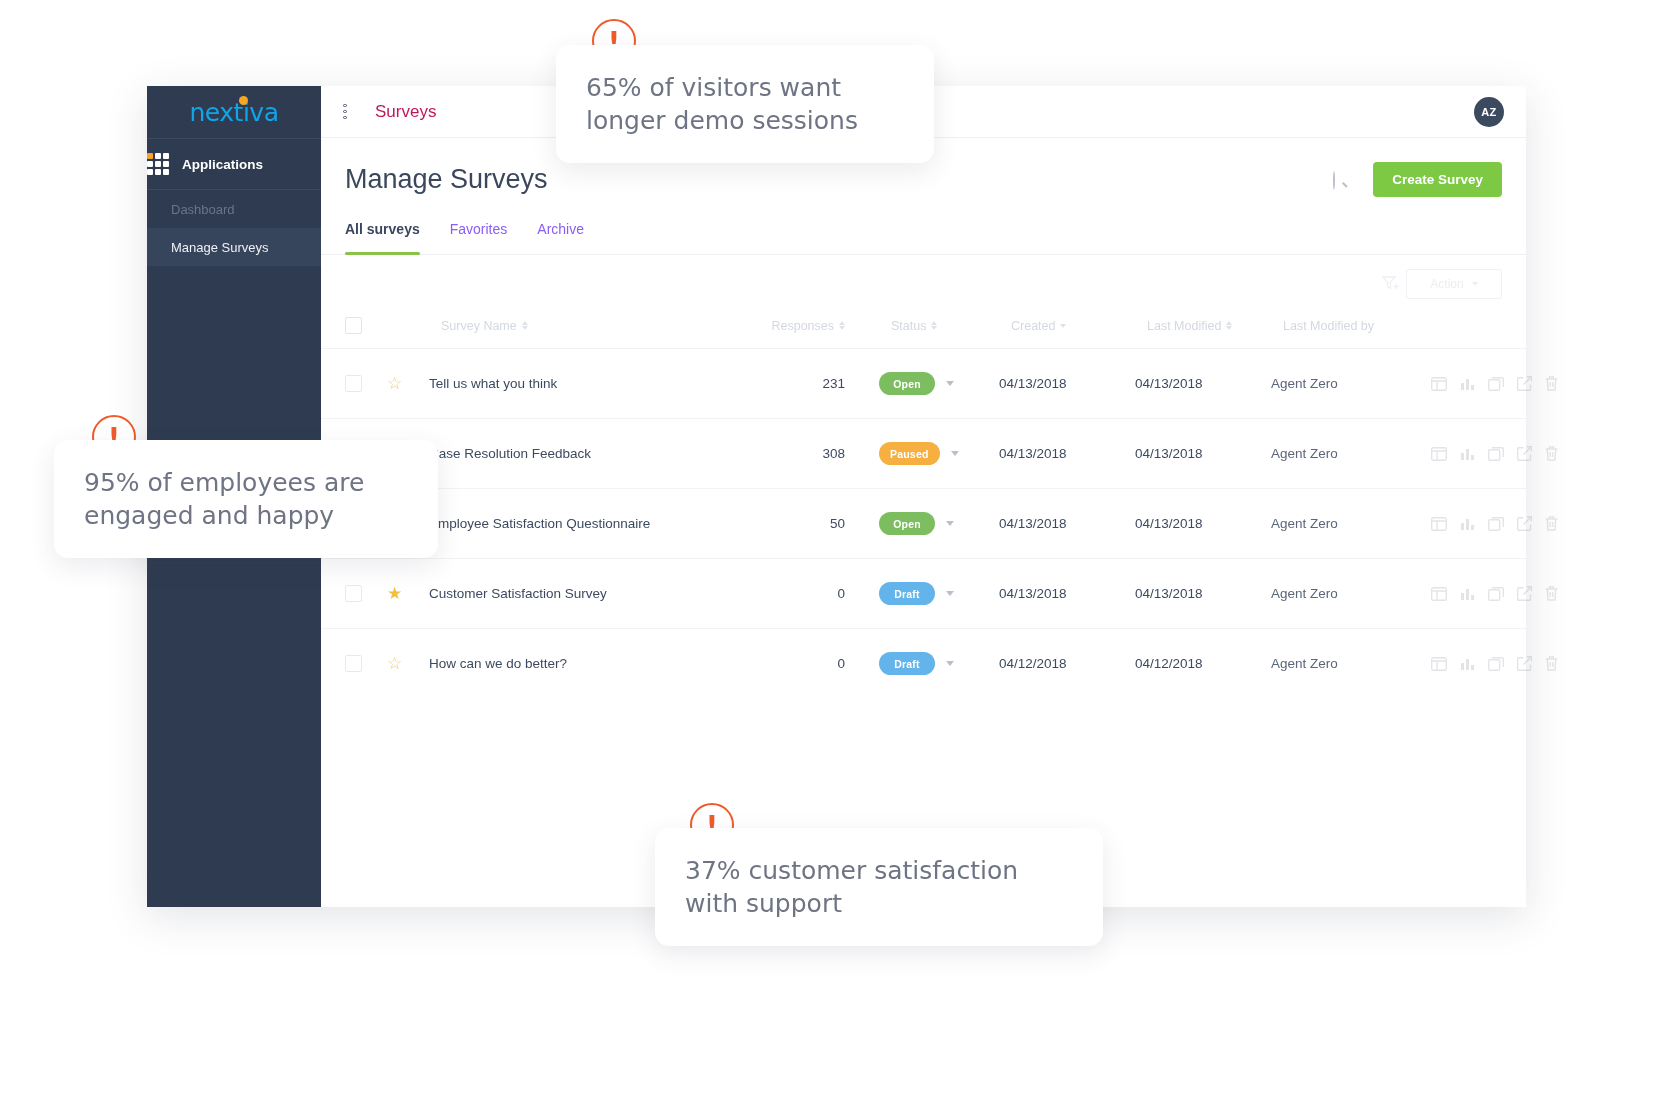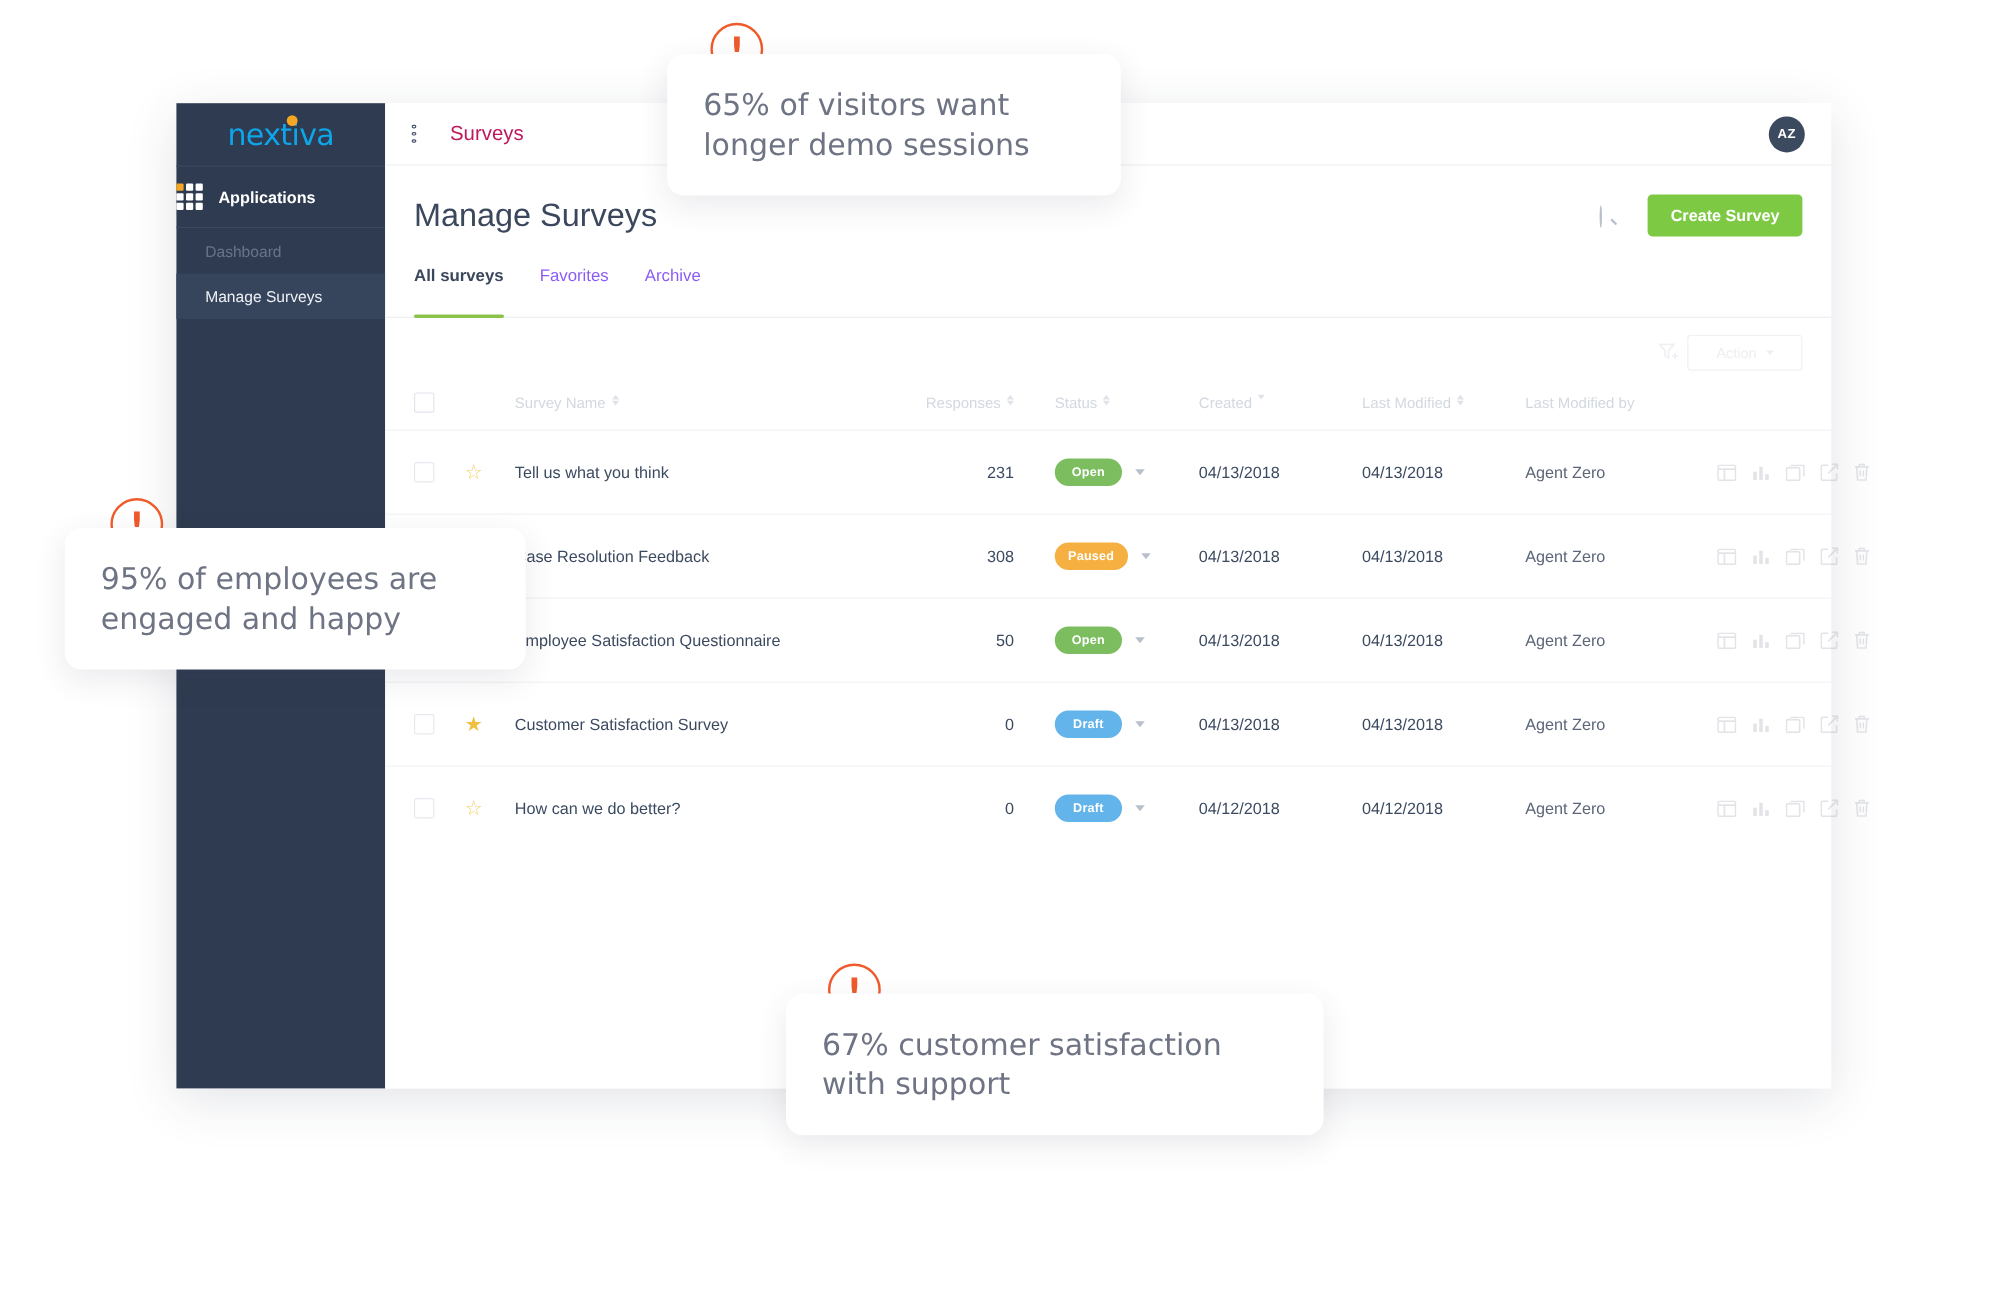--- a/index.html
+++ b/index.html
@@ -85,21 +85,21 @@
     transform:rotate(45deg);left:9px;top:12px;}
   #create-btn{
     position:absolute;right:24px;top:24px;
     background:#7ec943;color:#fff;border:none;border-radius:4px;
     padding:10px 19px;font-size:13.5px;font-weight:600;cursor:pointer;
     font-family:"Liberation Sans", sans-serif;
   }
 
   #tabs{ display:flex; gap:30px; padding:0 24px; margin-top:26px;
     border-bottom:1px solid #edeff2;}
-  .tab{ padding-bottom:27px; font-size:14px; cursor:pointer; position:relative;}
+  .tab{ padding-bottom:17px; font-size:14px; cursor:pointer; position:relative;}
   .tab.active{color:#3b475c;font-weight:700;}
   .tab.inactive{color:#8b5cf6;}
   .tab.active:after{content:"";position:absolute;left:0;right:0;bottom:-1px;height:3px;
     background:#8bc34a;border-radius:2px;}
 
   #toolbar{height:56px;position:relative;}
   #filter-icon{position:absolute;right:126px;top:21px;width:18px;height:16px;cursor:pointer;}
   #filter-icon svg{display:block;}
   #action-btn{
     position:absolute;right:24px;top:14px;width:96px;height:30px;
@@ -109,21 +109,21 @@
   }
   .caret{width:0;height:0;border-left:3.5px solid transparent;border-right:3.5px solid transparent;
     border-top:4px solid currentColor;}
 
   
   table{width:100%;border-collapse:collapse;table-layout:fixed;}
   thead th{
     font-size:12.5px;color:#d3d8e0;font-weight:400;text-align:left;
     padding:6px 0 14px 0;border-bottom:1px solid #f1f2f5;
   }
-  .th-inner{display:inline-flex;gap:5px;}
+  .th-inner{display:inline-flex;align-items:center;gap:5px;margin-left:12px;}
   .sort{display:inline-flex;flex-direction:column;gap:1px;}
   .sort i{width:0;height:0;border-left:3px solid transparent;border-right:3px solid transparent;}
   .sort i.up{border-bottom:4px solid #dfe3e9;}
   .sort i.dn{border-top:4px solid #dfe3e9;}
   tbody td{
     padding:23px 0; border-bottom:1px solid #f2f3f6;
     font-size:13.5px;color:#3c4a60;vertical-align:middle;
   }
   tbody tr:last-child td{border-bottom:none;}
   .c-check{width:66px;padding-left:24px;}
@@ -594,13 +594,13 @@
   </div>
 </div>
 
 <div class="bang" id="bang-1">!</div>
 <div class="callout" id="callout-1">65% of visitors want longer demo sessions</div>
 
 <div class="bang" id="bang-2">!</div>
 <div class="callout" id="callout-2">95% of employees are engaged and happy</div>
 
 <div class="bang" id="bang-3">!</div>
-<div class="callout" id="callout-3">67% customer satisfaction with support</div>
+<div class="callout" id="callout-3">37% customer satisfaction with support</div>
 
 </body></html>

